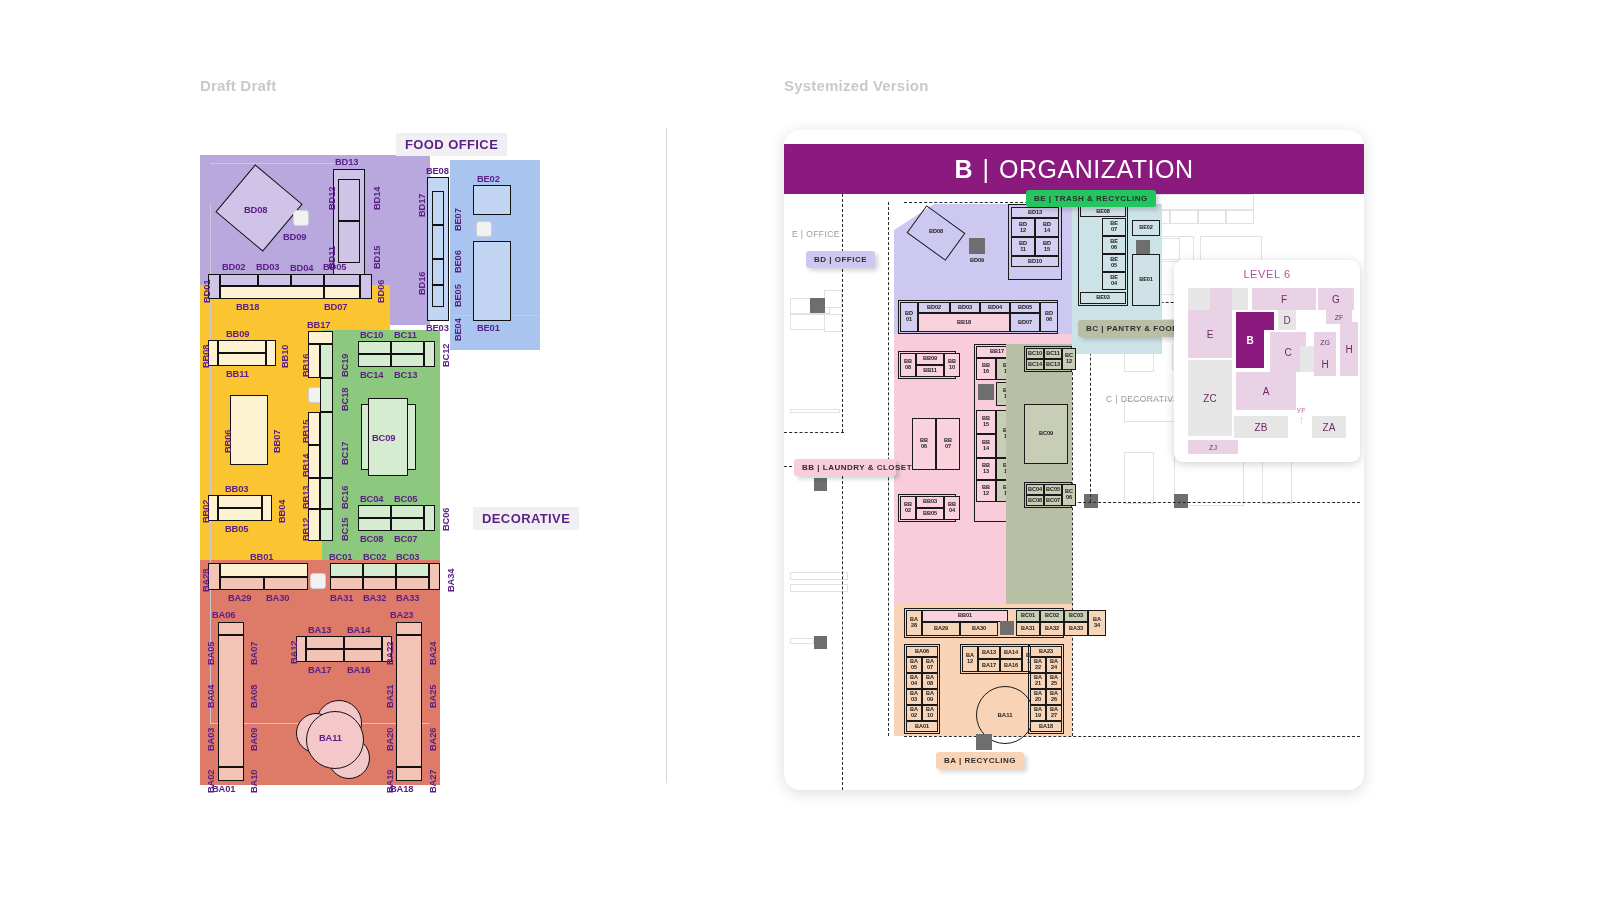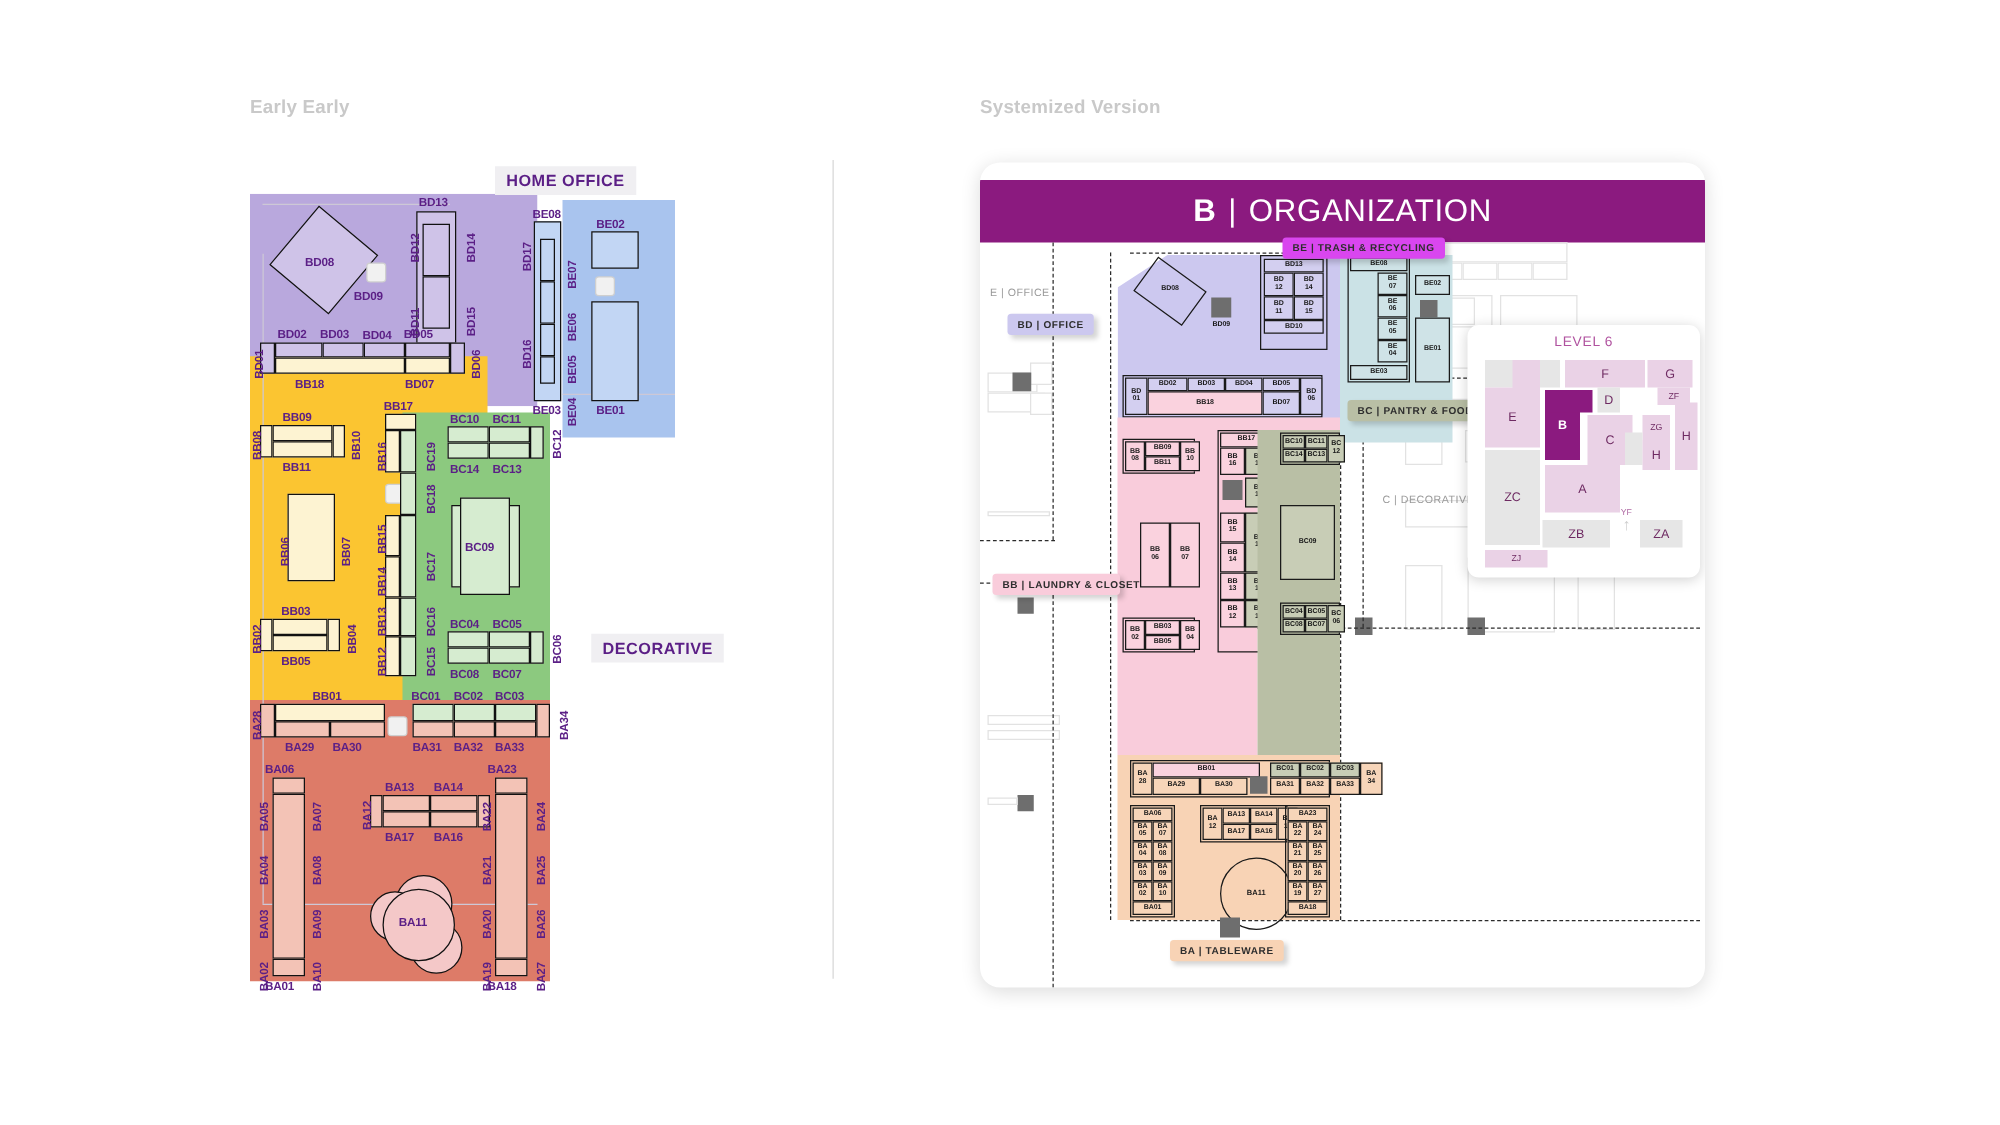--- a/index.html
+++ b/index.html
@@ -70,42 +70,42 @@
   .cell.bc{background:#c8cdb6;}
   .cell.ba{background:#f7d5b9;}
   .outl{position:absolute;box-sizing:border-box;border:1.3px solid #1a1a1a;}
   .scirc{position:absolute;border:1.15px solid #1a1a1a;border-radius:50%;
          display:flex;align-items:center;justify-content:center;font-size:6px;font-weight:bold;color:#1a1a1a;}
 
   .stag{position:absolute;border-radius:3px;font-size:8px;font-weight:bold;letter-spacing:.5px;
         color:#2e2e2e;padding:4px 8px;white-space:nowrap;text-align:center;
         box-shadow:3px 3px 4px rgba(0,0,0,.17);}
   .stag.bd{background:#ccc8ef;}
-  .stag.be{background:#d946ef;}
+  .stag.be{background:#22c55e;}
   .stag.bb{background:#f9ccdb;}
   .stag.bc{background:#b9bfa5;}
   .stag.ba{background:#f8d3b5;}
   .ghostlbl{position:absolute;font-size:8.5px;color:#9a9a9a;letter-spacing:.4px;white-space:nowrap;}
 
   
   #inset{position:absolute;left:390px;top:66px;width:186px;height:202px;background:#fff;border-radius:9px;
          box-shadow:0 2px 10px rgba(0,0,0,.18);}
   #insetTitle{position:absolute;top:8px;left:0;width:186px;text-align:center;font-size:11px;color:#b0529f;letter-spacing:.6px;}
   .iblk{position:absolute;box-sizing:border-box;display:flex;align-items:center;justify-content:center;
         font-size:10px;color:#6e2a62;}
   .iblk.pink{background:#ead2e6;}
   .iblk.gray{background:#e6e6e6;}
   .iblk.hi{background:#8b1a7f;color:#fff;font-weight:bold;}
   .iblk.sm{font-size:7px;}
   .iarrow{position:absolute;color:#cfcfcf;font-size:13px;}
 </style>
 </head>
 <body>
 
-<div class="panel-title" id="title-left">Early Early</div>
+<div class="panel-title" id="title-left">Draft Draft</div>
 <div class="panel-title" id="title-right">Systemized Version</div>
 <div class="divider"></div>
 
 <div id="draft">
 
   <div class="zone zBD" style="left:0;top:0;width:230px;height:170px;clip-path:polygon(0 0,230px 0,230px 170px,0 170px);"></div>
   <div class="zone zBE" style="left:250px;top:5px;width:90px;height:190px;"></div>
   <div class="zone zBB" style="left:0;top:130px;width:190px;height:285px;"></div>
   <div class="zone zBC" style="left:122px;top:175px;width:118px;height:240px;"></div>
   <div class="zone zBA" style="left:0;top:405px;width:240px;height:225px;"></div>
@@ -304,21 +304,21 @@
   <div class="lbl v" style="left:184px;top:510px;">BA22</div>
   <div class="lbl v" style="left:184px;top:553px;">BA21</div>
   <div class="lbl v" style="left:184px;top:596px;">BA20</div>
   <div class="lbl v" style="left:184px;top:638px;">BA19</div>
   <div class="lbl v" style="left:227px;top:510px;">BA24</div>
   <div class="lbl v" style="left:227px;top:553px;">BA25</div>
   <div class="lbl v" style="left:227px;top:596px;">BA26</div>
   <div class="lbl v" style="left:227px;top:638px;">BA27</div>
 </div>
 
-<div class="tag-draft" style="left:396px;top:133px;">HOME OFFICE</div>
+<div class="tag-draft" style="left:396px;top:133px;">FOOD OFFICE</div>
 <div class="tag-draft" style="left:473px;top:507px;">DECORATIVE</div>
 
 <div id="sys">
 
   <div id="sysHeader">
     <span class="h-b">B</span>
     <span class="h-sep">|</span>
     <span class="h-t">ORGANIZATION</span>
   </div>
 
@@ -522,21 +522,21 @@
 
     <div class="ghostlbl" style="left:8px;top:35px;">E | OFFICE</div>
     <div class="ghostlbl" style="left:322px;top:200px;">C | DECORATIVE</div>
 
     <div class="stag bd" style="left:22px;top:57px;">BD | OFFICE</div>
     <div class="stag be" style="left:242px;top:-4px;">BE | TRASH &amp; RECYCLING</div>
     <div class="stag bb" style="left:10px;top:265px;width:86px;">
       <span>BB | LAUNDRY &amp; CLOSET</span>
     </div>
     <div class="stag bc" style="left:294px;top:126px;">BC | PANTRY &amp; FOOD</div>
-    <div class="stag ba" style="left:152px;top:558px;">BA | TABLEWARE</div>
+    <div class="stag ba" style="left:152px;top:558px;">BA | RECYCLING</div>
 
     <div id="inset">
       <div id="insetTitle">LEVEL 6</div>
       <div class="iblk gray" style="left:14px;top:28px;width:60px;height:22px;">ZE</div>
       <div class="iblk pink" style="left:78px;top:28px;width:64px;height:22px;">F</div>
       <div class="iblk pink" style="left:144px;top:28px;width:36px;height:22px;">G</div>
       <div class="iblk pink sm" style="left:152px;top:50px;width:26px;height:14px;">ZF</div>
       <div class="iblk pink" style="left:14px;top:50px;width:44px;height:48px;">E</div>
       <div class="iblk pink" style="left:36px;top:28px;width:22px;height:24px;"></div>
       <div class="iblk hi" style="left:62px;top:52px;width:28px;height:56px;">B</div>

